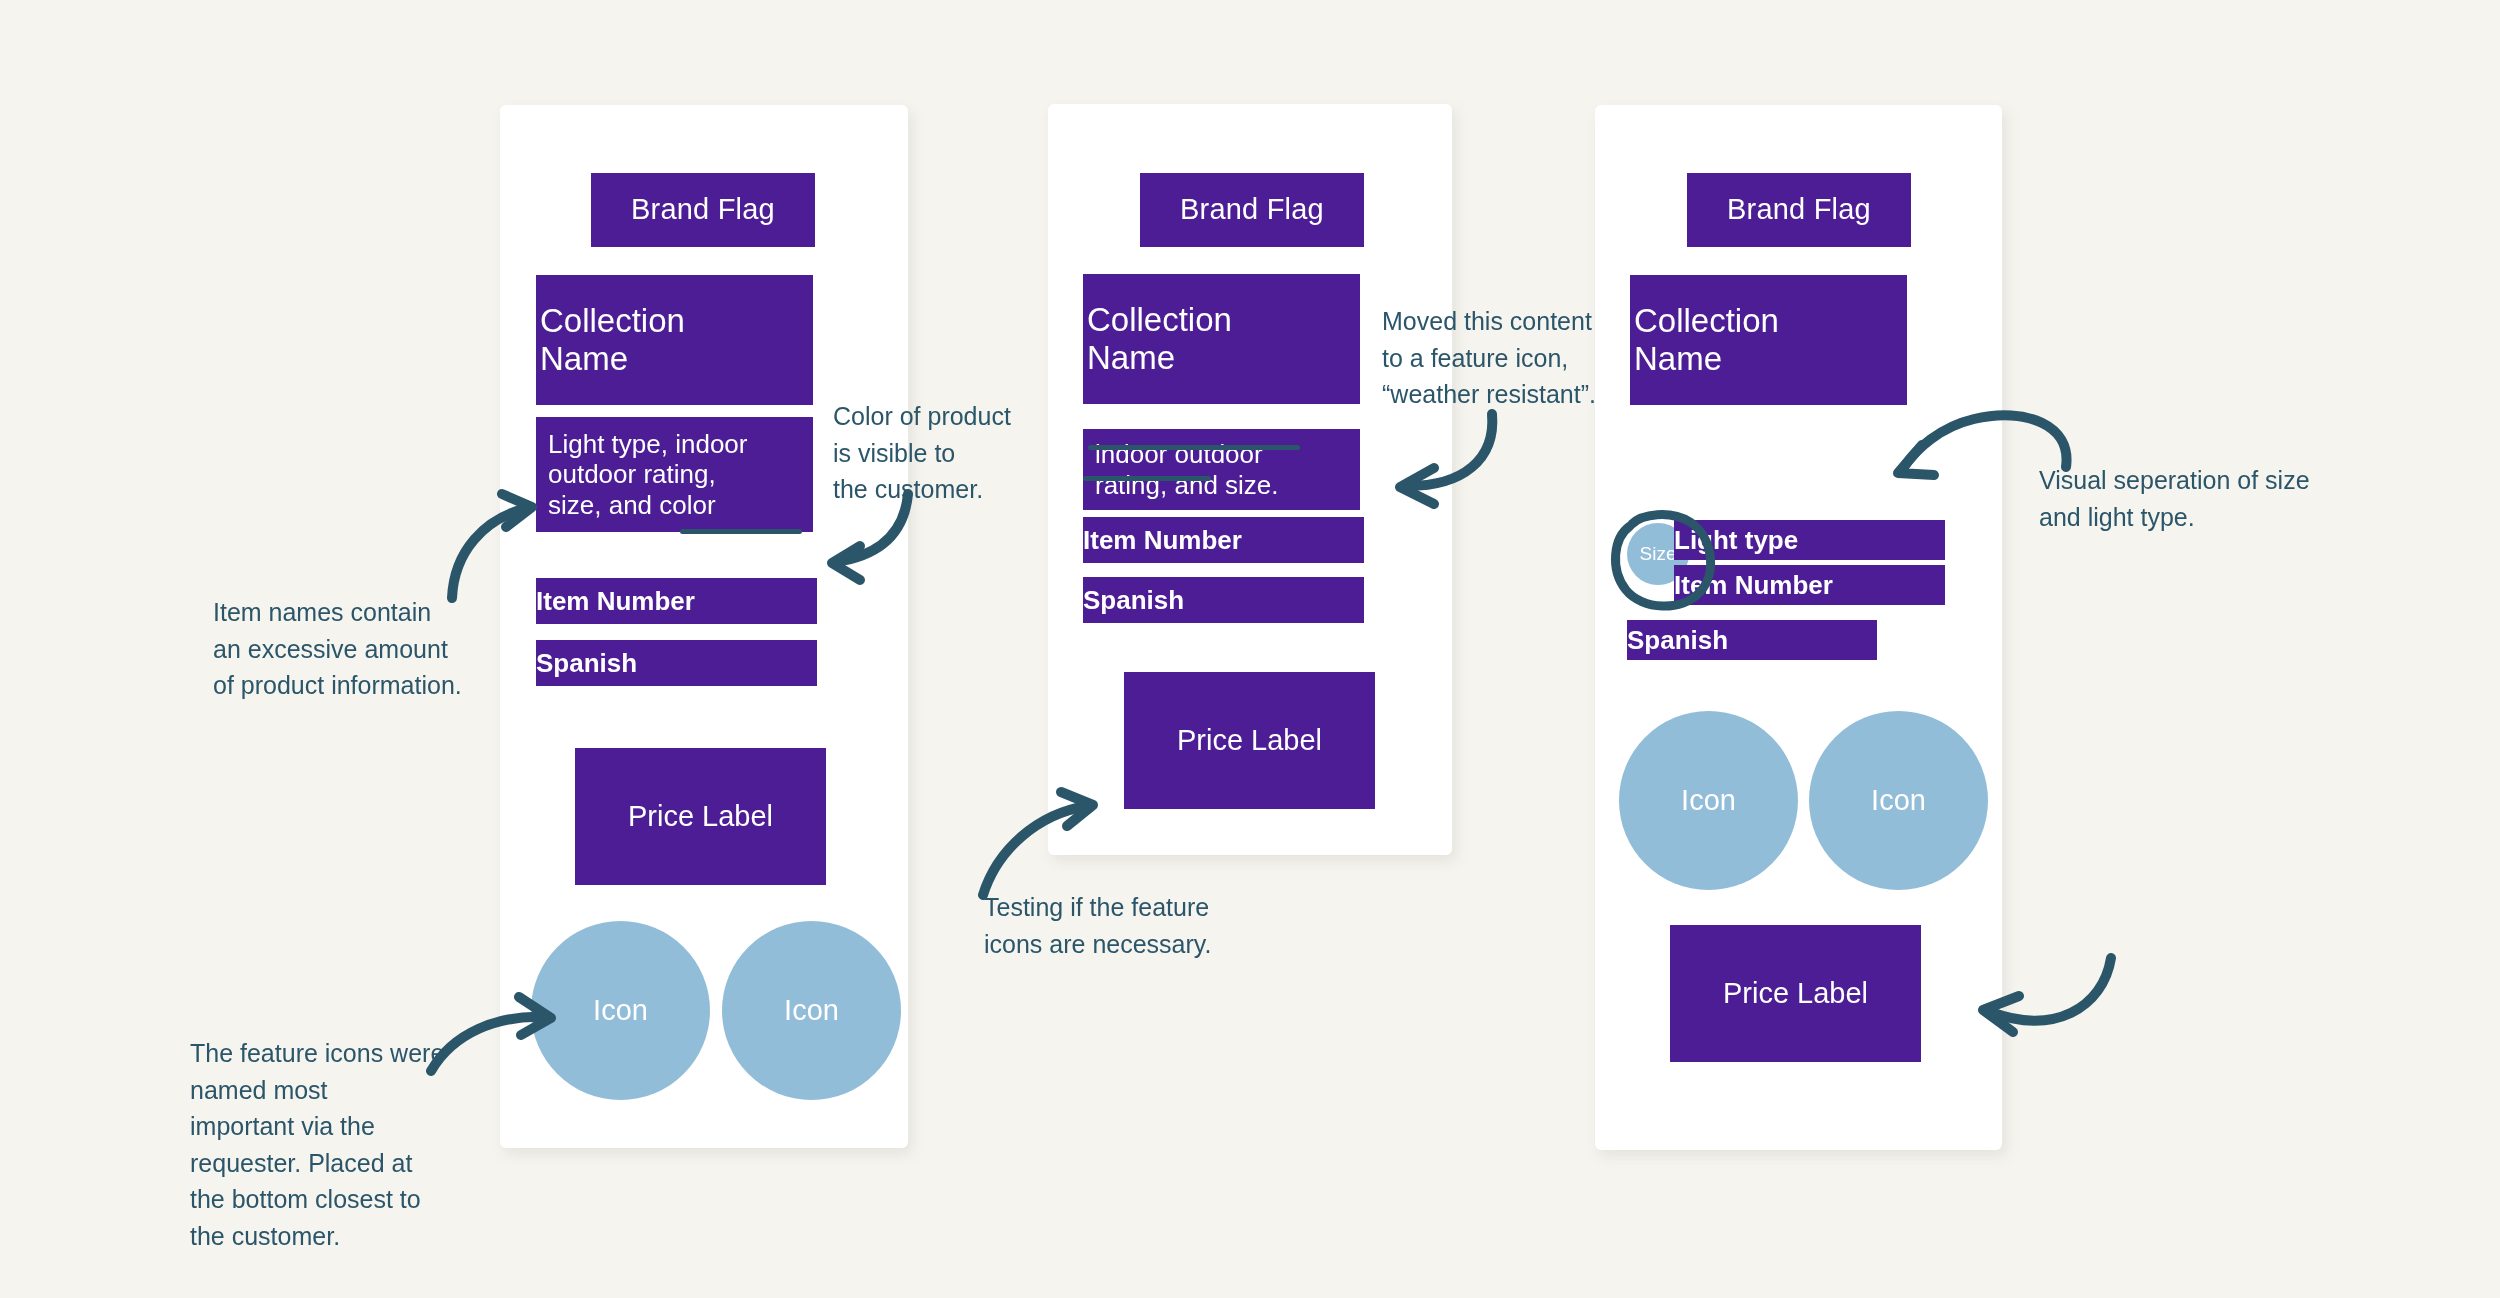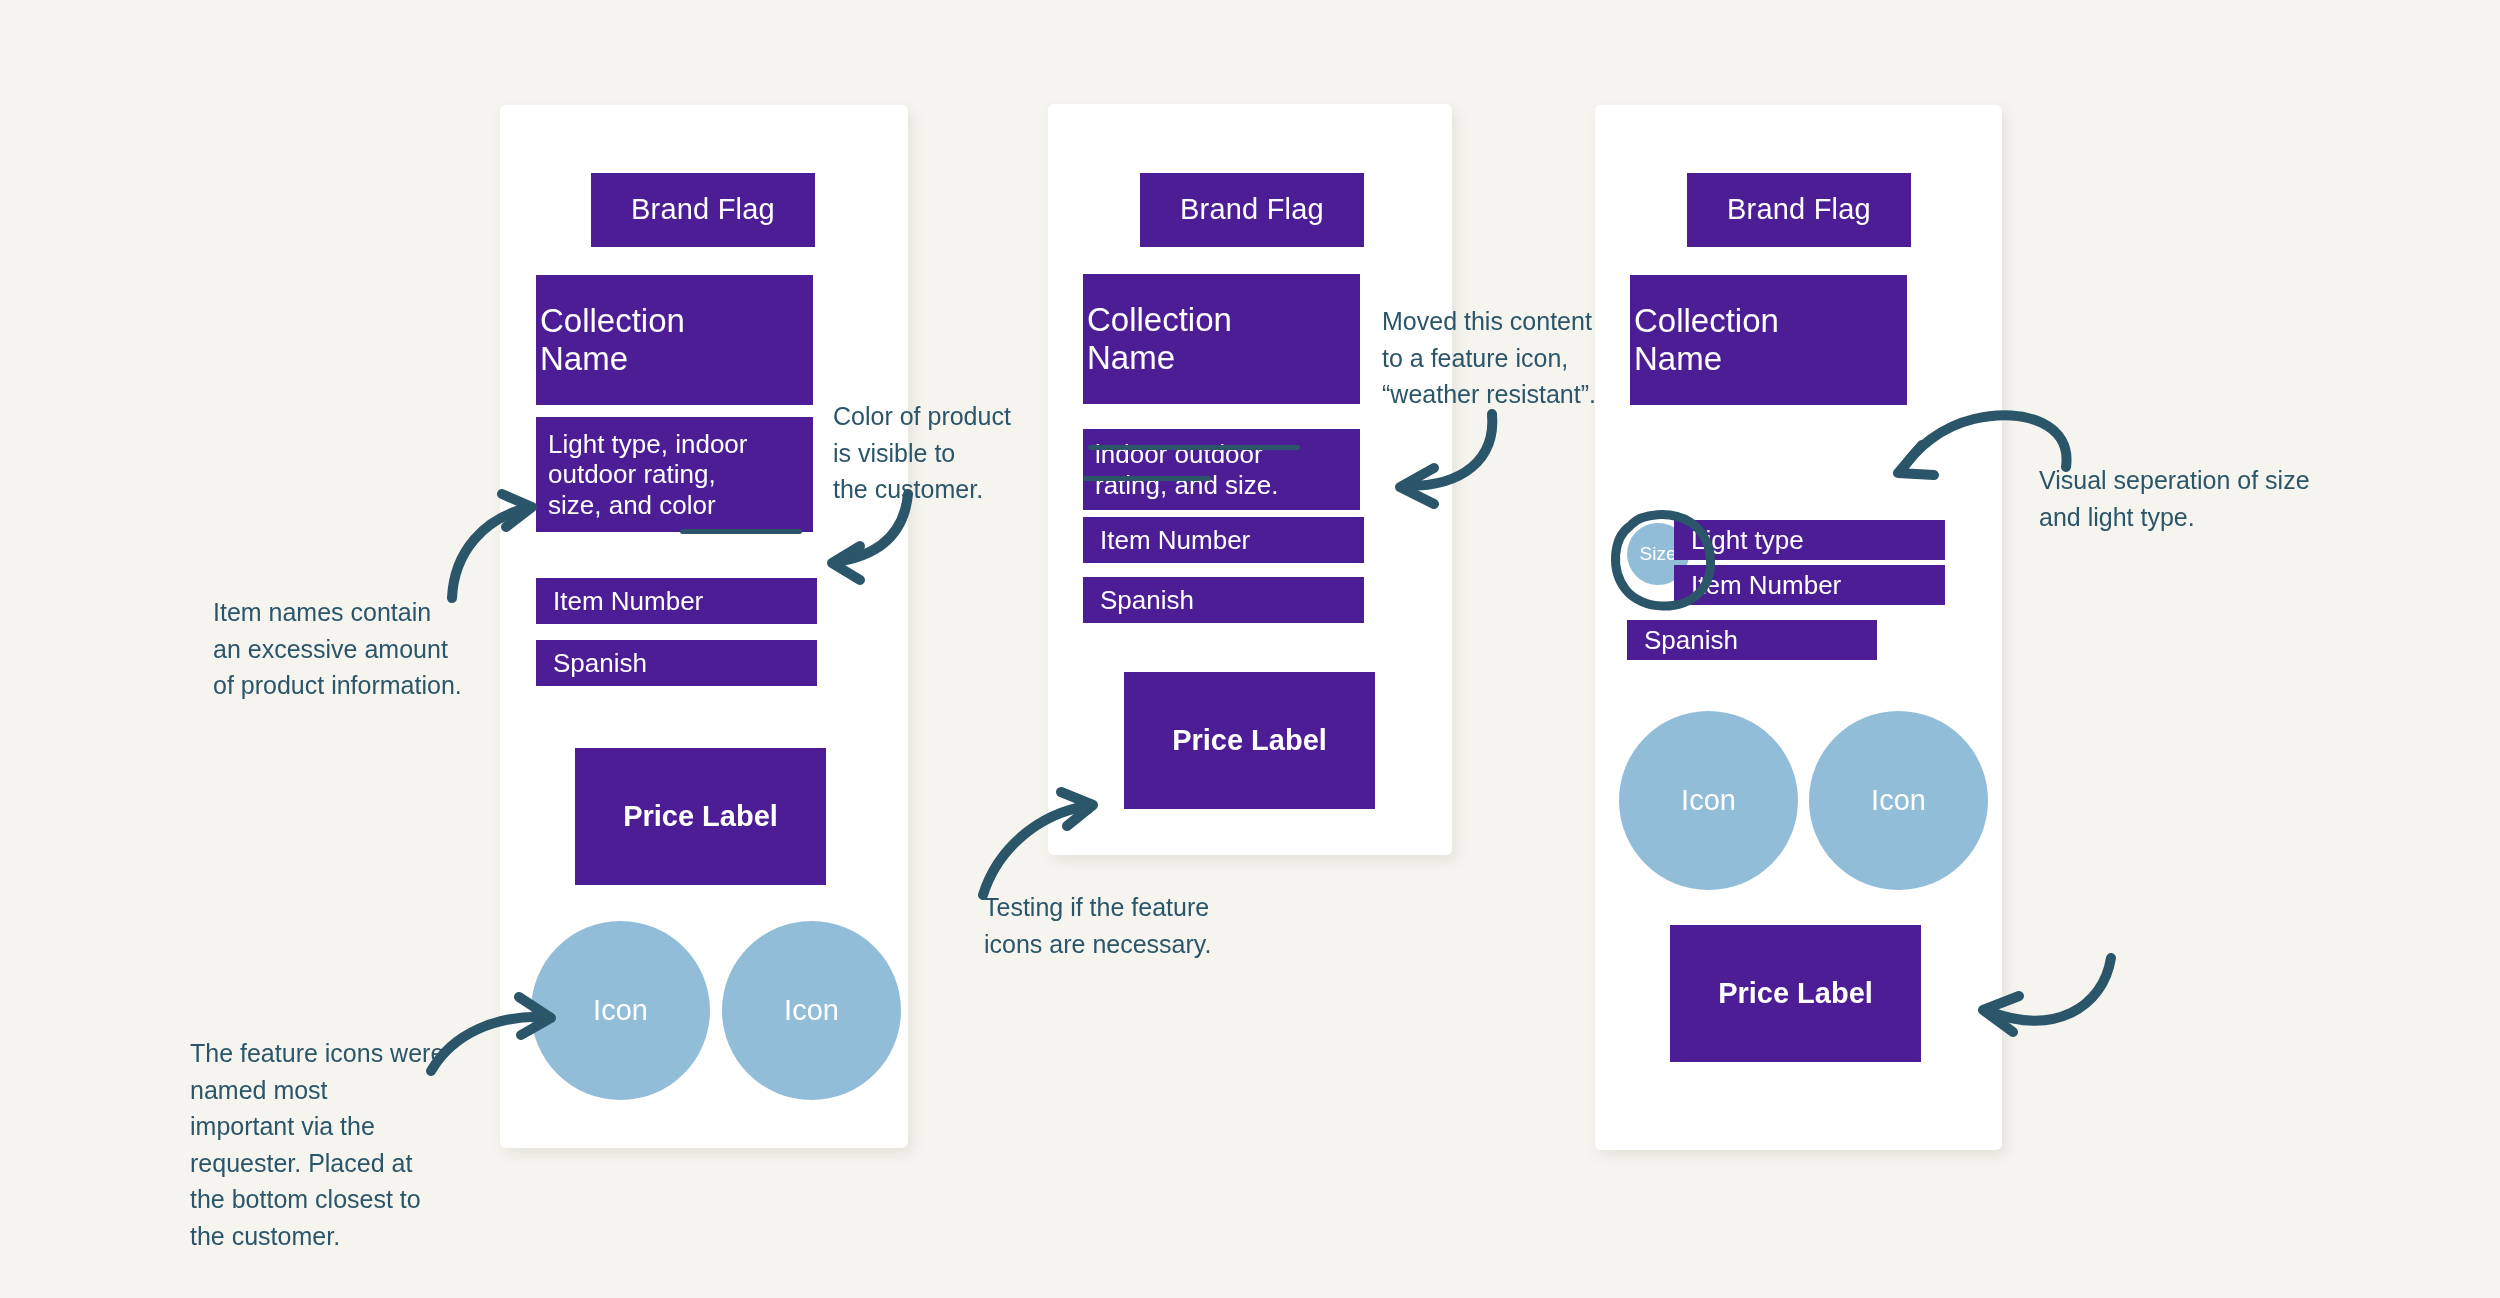--- a/index.html
+++ b/index.html
@@ -30,22 +30,22 @@
     display: flex;
     align-items: center;
     line-height: 1.16;
   }
   .blk.center { justify-content: center; text-align: center; }
   .blk.left   { justify-content: flex-start; }
 
   .brand-flag { font-size: 29px; font-weight: 400; letter-spacing: .2px; }
   .collection { font-size: 33px; font-weight: 400; padding-left: 4px; white-space: pre-line; }
   .desc       { font-size: 26px; font-weight: 400; padding-left: 12px; white-space: pre-line; }
-  .row        { font-size: 26px; font-weight: 400; padding-left: 17px; }
-  .price      { font-size: 29px; font-weight: 700; }
+  .row        { font-size: 26px; font-weight: 700; padding-left: 0; }
+  .price      { font-size: 29px; font-weight: 400; }
 
   .icon-circle {
     position: absolute;
     background: #92bdd8;
     border-radius: 50%;
     color: #ffffff;
     display: flex; align-items: center; justify-content: center;
     font-size: 29px;
   }
   .size-badge {

